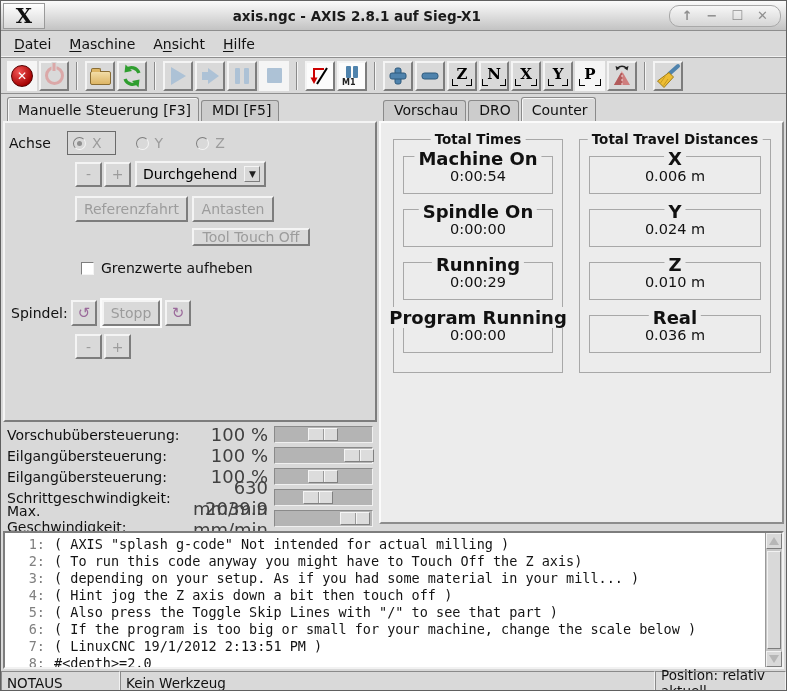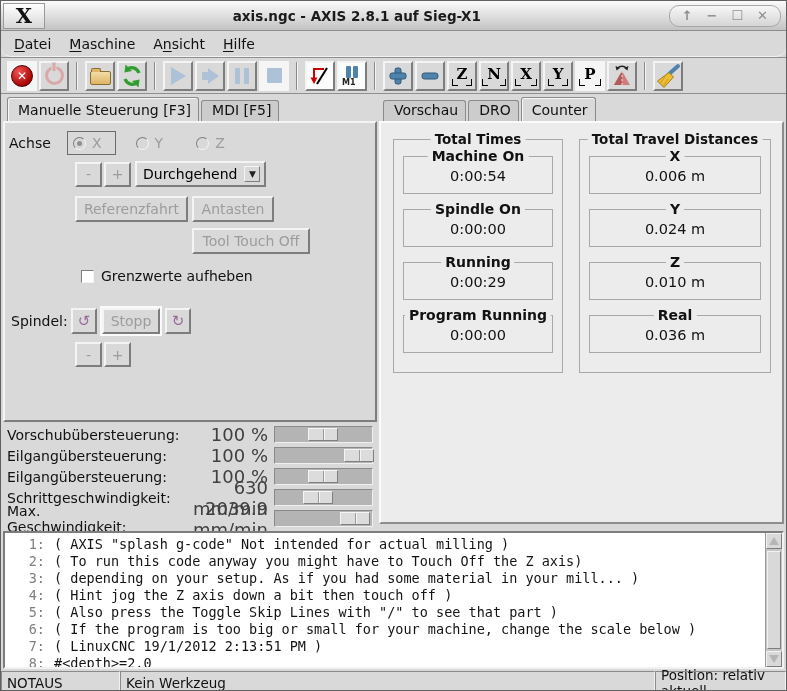--- a/index.html
+++ b/index.html
@@ -12,21 +12,21 @@
   .s1 { border:1px solid; border-color:#8a8a8a #f2f2f2 #f2f2f2 #8a8a8a; }
 
   
   .titlebar { height:30px; display:flex; align-items:center; background:linear-gradient(#fbfbfb,#c3c3c3); border-bottom:1px solid #8e8e8e; }
   .logo { width:42px; height:26px; margin:2px 0 2px 2px; background:linear-gradient(#ffffff,#d8d8d8); border:1px solid #9a9a9a; display:flex; align-items:center; justify-content:center; font-family:"DejaVu Serif", serif; font-weight:bold; font-size:21px; color:#111; }
   .title { flex:1; text-align:center; font-weight:bold; font-size:13.5px; color:#1a1a1a; }
   .winctl { display:flex; gap:14px; align-items:center; background:linear-gradient(#f7f7f7,#d5d5d5); border:1px solid #a8a8a8; border-radius:10px; padding:3px 12px; margin-right:5px; }
   .winbtn { color:#8f8f8f; font-size:13px; font-weight:bold; line-height:14px; cursor:default; }
 
   
-  .menubar { height:26px; display:flex; align-items:center; padding-left:4px; background:#d9d9d9; border-bottom:1px solid #f2f2f2;border-radius:10px; }
+  .menubar { height:26px; display:flex; align-items:center; padding-left:4px; background:#d9d9d9; border-bottom:1px solid #f2f2f2; }
   .menuitem { font-size:14px; padding:3px 9px; color:#111; }
   .menuitem .mn { text-decoration:underline; text-underline-offset:2px; }
 
   
   .toolbar { height:37px; display:flex; align-items:center; padding-left:5px; border-top:1px solid #8e8e8e; border-bottom:1px solid #8e8e8e; background:#d9d9d9; }
   .tbtn { width:30px; height:30px; margin:0 1px; display:flex; align-items:center; justify-content:center; background:#d9d9d9; flex:none; }
   .tbtn.lite { background:#fcfcfc; }
   .tbtn.sunken { border-color:#7d7d7d #f4f4f4 #f4f4f4 #7d7d7d; background:#f5f5f5; }
   .tsep { width:0; height:28px; margin:0 6px; border-left:1px solid #8a8a8a; border-right:1px solid #f4f4f4; flex:none; }
 
@@ -87,21 +87,21 @@
   .sval { margin-left:auto; font-size:18px; text-align:right; color:#404040; padding-right:2px; }
   .strough { width:99px; height:17px; margin-left:4px; background:#b4b4b4; border:1px solid; border-color:#8a8a8a #f0f0f0 #f0f0f0 #8a8a8a; position:relative; flex:none; }
   .shandle { position:absolute; top:1px; width:30px; height:13px; background:#dcdcdc; border:1px solid; border-color:#f5f5f5 #808080 #808080 #f5f5f5; }
   .shandle::after { content:""; position:absolute; left:50%; top:0; bottom:0; width:1px; background:#9a9a9a; box-shadow:1px 0 0 #f5f5f5; }
 
   
   .cpage { flex:1; margin-bottom:7px; background:#ececec; border:2px solid; border-color:#fbfbfb #8d8d8d #8d8d8d #fbfbfb; display:flex; align-items:flex-start; padding:16px 8px 14px 12px; gap:16px; }
   .group { position:relative; border:1px solid #a8a8a8; padding:16px 9px 4px 9px; background:#ececec; }
   .glabel { position:absolute; top:-9px; left:50%; transform:translateX(-50%); background:#ececec; padding:0 4px; font-weight:bold; font-size:13.5px; white-space:nowrap; color:#111; }
   .vbox { position:relative; border:1px solid #a8a8a8; margin-bottom:15px; padding:11px 0 9px 0; text-align:center; background:#ececec; }
-  .vbox .vlabel { position:absolute; top:-9px; left:50%; transform:translateX(-50%); background:#ececec; padding:0 4px; font-weight:bold; font-size:14px; white-space:nowrap; color:#111; }
+  .vbox .vlabel { position:absolute; top:-9px; left:50%; transform:translateX(-50%); background:#ececec; padding:0 4px; font-weight:bold; font-size:18px; white-space:nowrap; color:#111; }
   .vbox .vvalue { font-size:14.5px; color:#111; }
   .w-times .vbox { width:150px; }
   .w-dist .vbox { width:172px; }
 
   
   .gcode { margin:0 2px; height:138px; background:#ffffff; border:2px solid; border-color:#7d7d7d #f2f2f2 #f2f2f2 #7d7d7d; position:relative; overflow:hidden; }
   .glines { padding:3px 20px 0 0; font-family:"DejaVu Sans Mono", monospace; font-size:13.5px; line-height:17px; }
   .gline { display:flex; }
   .gnum { width:40px; text-align:right; color:#808080; margin-right:9px; flex:none; }
   .gtext { color:#141414; white-space:pre; }
@@ -278,21 +278,21 @@
             <span class="arrowbox">▼</span>
           </span>
         </div>
 
         <div class="row" style="margin-top:9px; margin-left:70px;">
           <span class="btn r2 dis" style="width:113px; height:26px;">Referenzfahrt</span>
           <span class="btn r2 dis" style="width:82px; height:26px; margin-left:4px;">Antasten</span>
         </div>
 
         <div class="row" style="margin-top:6px; margin-left:187px;">
-          <span class="btn r2 dis" style="width:118px; height:26px;">Tool Touch Off</span>
+          <span class="btn r2 dis" style="width:118px; height:18px;">Tool Touch Off</span>
         </div>
 
         <div class="row" style="margin-top:14px; margin-left:76px;">
           <span class="checkbox"></span>
           <span class="lbl" style="margin-left:7px;">Grenzwerte aufheben</span>
         </div>
 
         <div class="row" style="margin-top:24px; margin-left:6px;">
           <span class="lbl" style="width:60px;">Spindel:</span>
           <span class="spinbtn r2">

